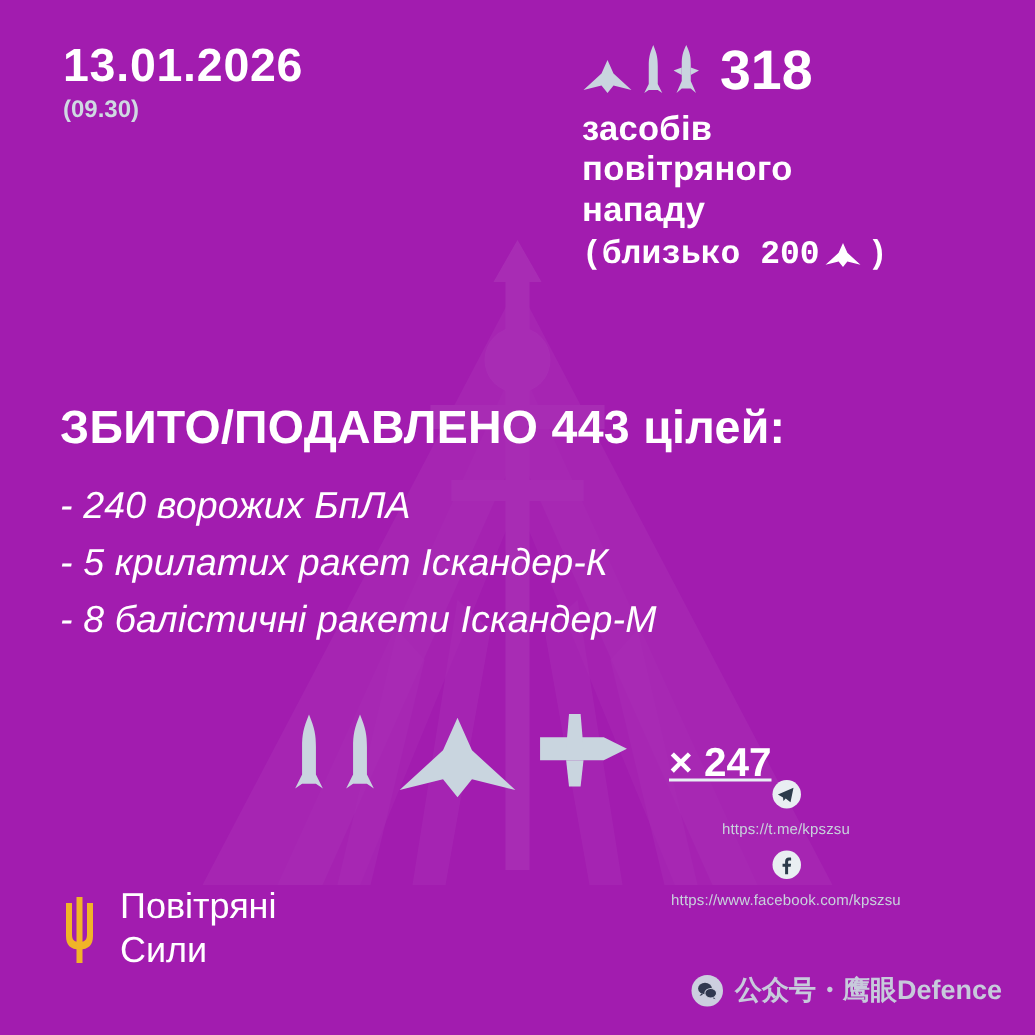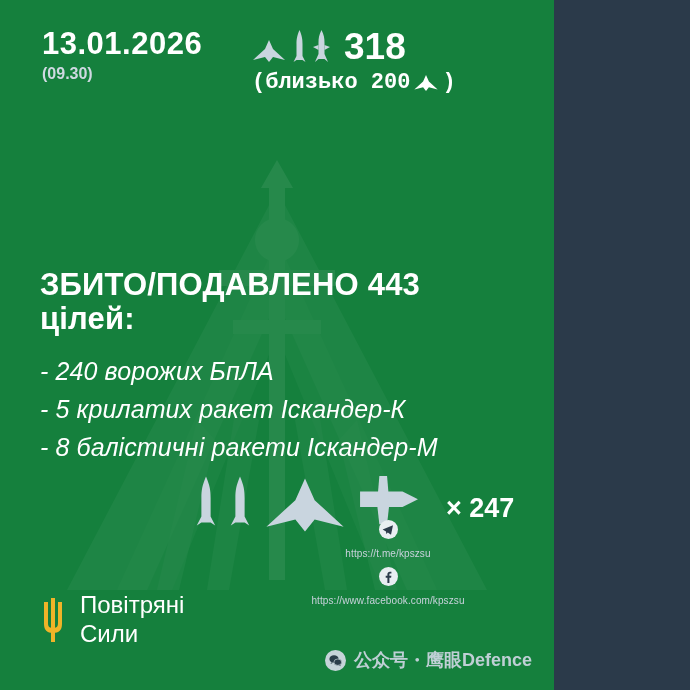--- a/index.html
+++ b/index.html
@@ -10,23 +10,23 @@
     width: 690px;
     height: 690px;
     overflow: hidden;
     background: #2b3a4a;
     font-family: "Liberation Sans", sans-serif;
     color: #e8eef3;
     -webkit-font-smoothing: antialiased;
   }
   .poster {
     position: relative;
-    width: 554px;
+    width: 690px;
     height: 690px;
-    background: #15803d;
+    background: #a21caf;
     overflow: hidden;
   }
   
   .emblem-bg {
     position: absolute;
     left: 50%;
     top: 120px;
     transform: translateX(-50%);
     width: 560px;
     height: 520px;
@@ -128,20 +128,21 @@
   }
 
   
   .icon-strip {
     position: absolute;
     top: 470px;
     left: 196px;
     display: flex;
     align-items: flex-end;
     gap: 14px;
+    text-decoration: underline;
   }
   .icon-strip .mult {
     font-size: 27px;
     font-weight: bold;
     color: #ffffff;
     margin-left: 14px;
     padding-bottom: 8px;
   }
 
   
@@ -263,20 +264,25 @@
           <span>
             <svg class="icon-svg" width="17" height="32" viewBox="0 0 17 32" xmlns="http://www.w3.org/2000/svg">
               <path d="M8.5 0 C11 5 11.5 8 11.5 13 L11.5 24 L15 32 L11.5 29 L5.5 29 L2 32 L5.5 24 L5.5 13 C5.5 8 6 5 8.5 0 Z" fill="#c9d5df"></path>
               <path d="M0 17 L5.5 15 L5.5 20 Z" fill="#c9d5df"></path>
               <path d="M17 17 L11.5 15 L11.5 20 Z" fill="#c9d5df"></path>
             </svg>
           </span>
         </div>
         <div class="summary-count">318</div>
       </div>
+      <div class="summary-label">
+        <div>засобів</div>
+        <div>повітряного</div>
+        <div>нападу</div>
+      </div>
       <div class="summary-approx">
         <span>(близько 200</span>
         <span>
           <svg class="icon-svg" width="26" height="16" viewBox="0 0 34 22" xmlns="http://www.w3.org/2000/svg">
             <path d="M17 0 L21 9 L33 20 L21 17 L17 22 L13 17 L1 20 L13 9 Z" fill="#ffffff"></path>
           </svg>
         </span>
         <span>)</span>
       </div>
     </div>

